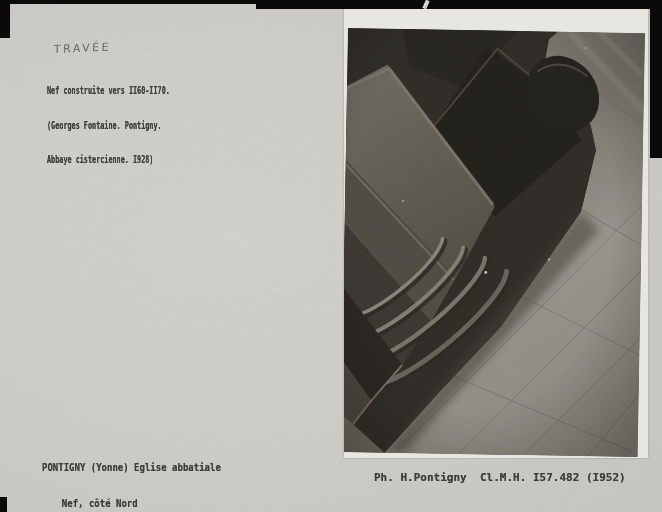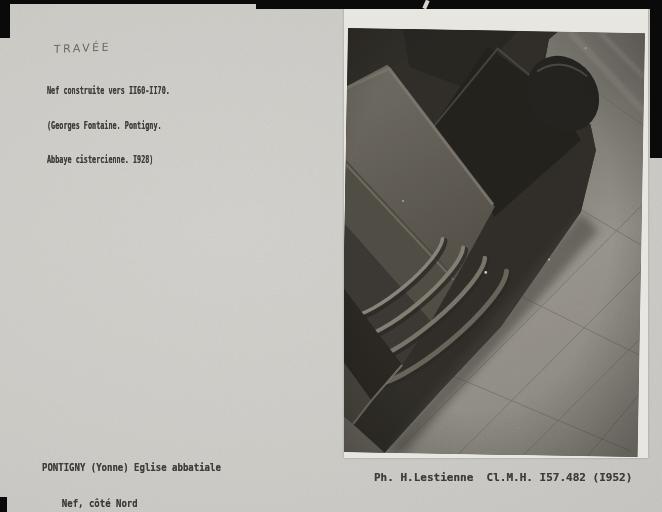--- a/index.html
+++ b/index.html
@@ -165,21 +165,21 @@
     </div>
   </div>
 
   <div class="bottom-caption typed">
     <div>PONTIGNY (Yonne) Eglise abbatiale</div>
     <div class="ind1">Nef, côté Nord</div>
     
     
   </div>
 
-  <div class="credit typed">Ph. H.Lestienne  Cl.M.H. I57.482 (I952)</div>
+  <div class="credit typed">Ph. H.Pontigny  Cl.M.H. I57.482 (I952)</div>
 
   <div class="bar-top-thin"></div>
   <div class="bar-top-thick"></div>
   <div class="slash"></div>
   <div class="bar-right"></div>
   <div class="corner-tl"></div>
   <div class="nub-bl"></div>
 
 </div>
 

